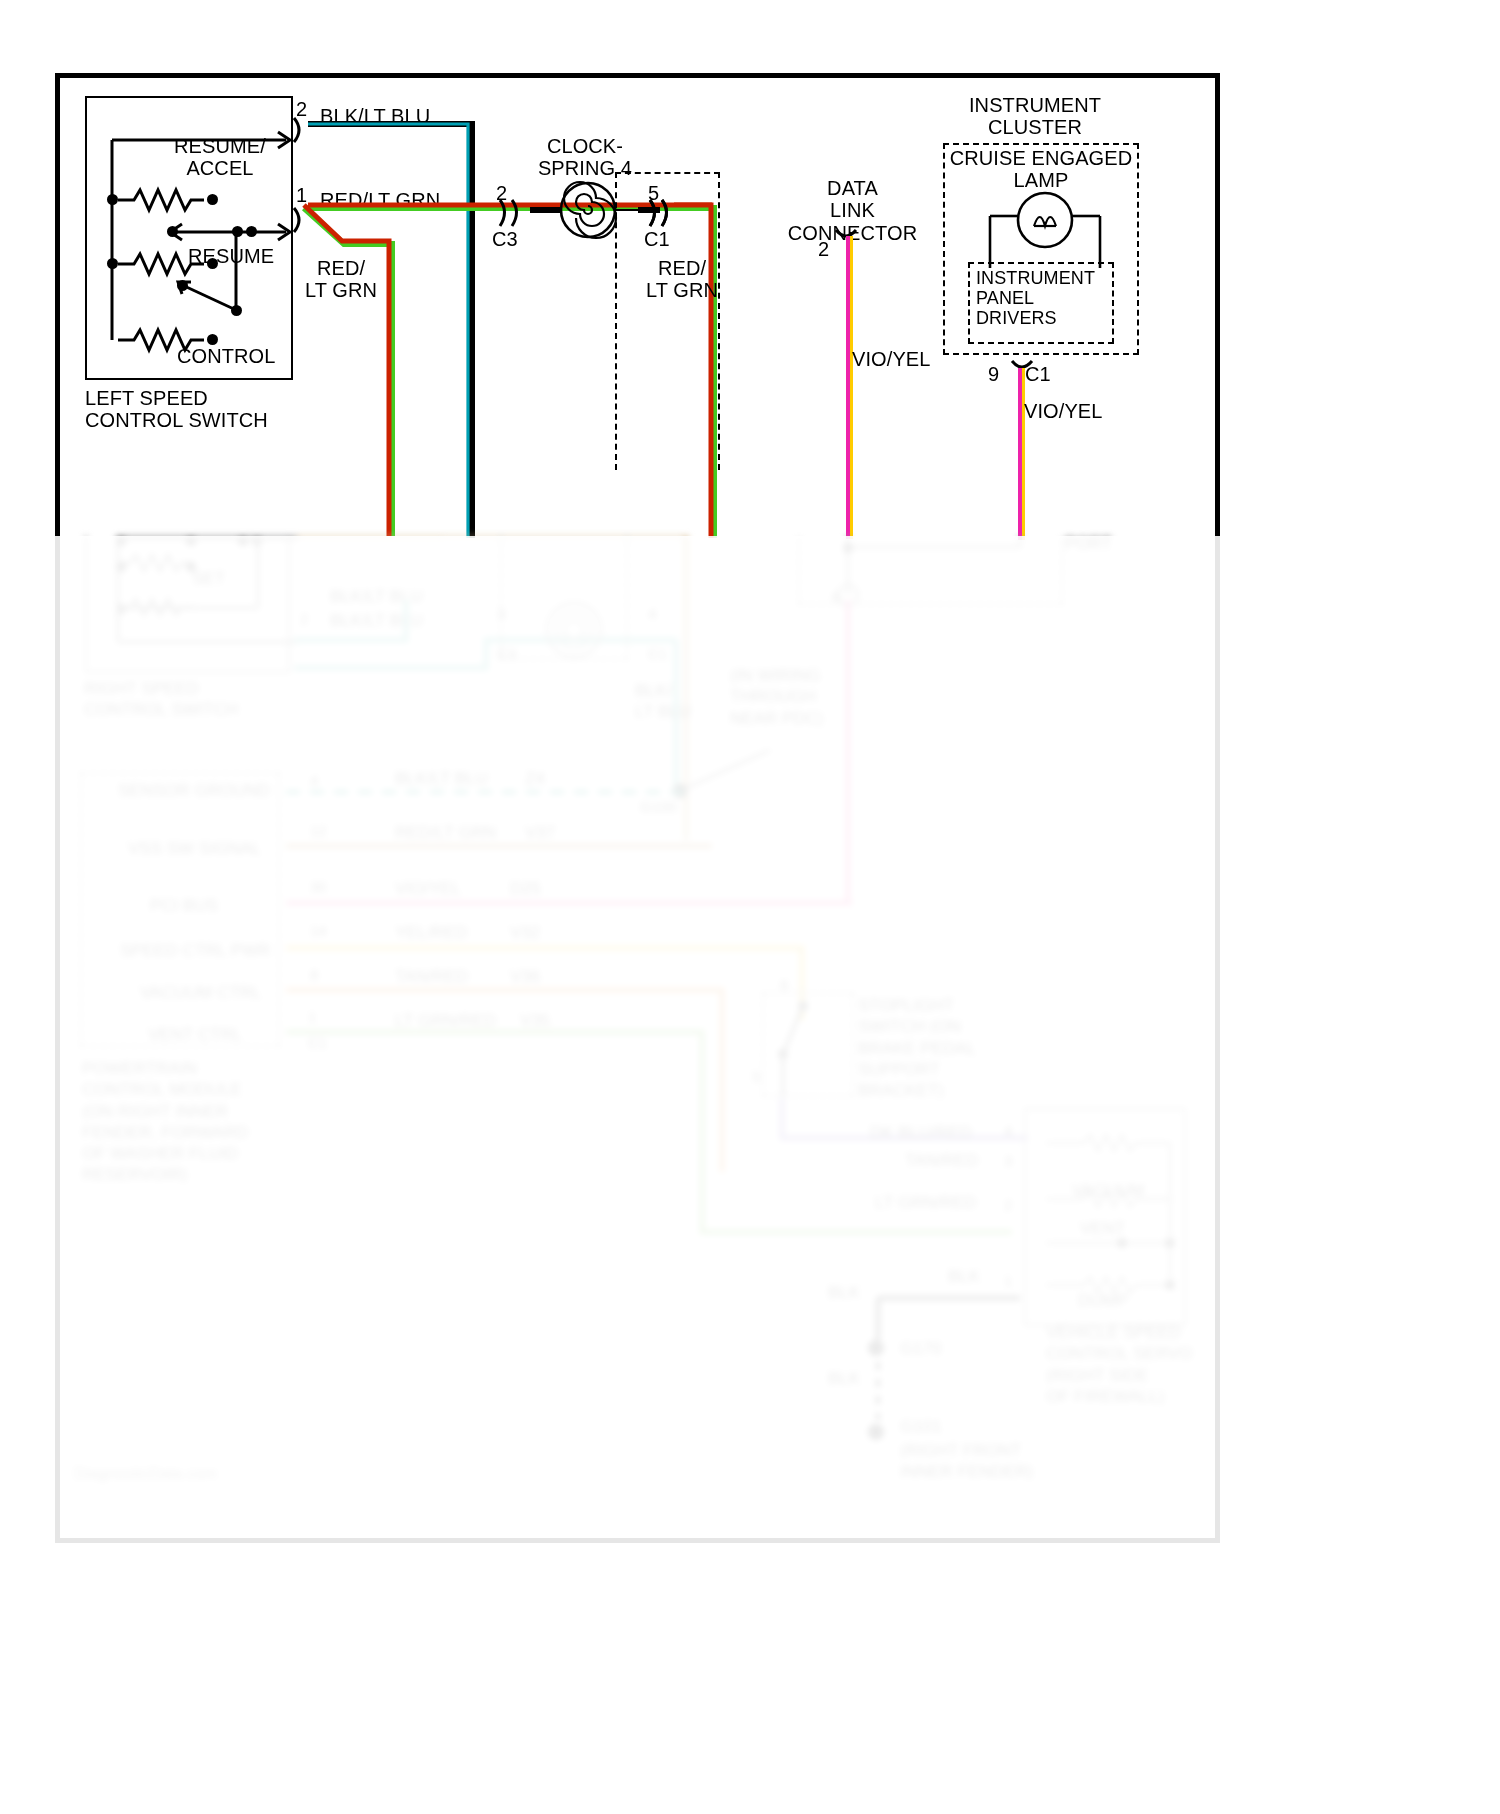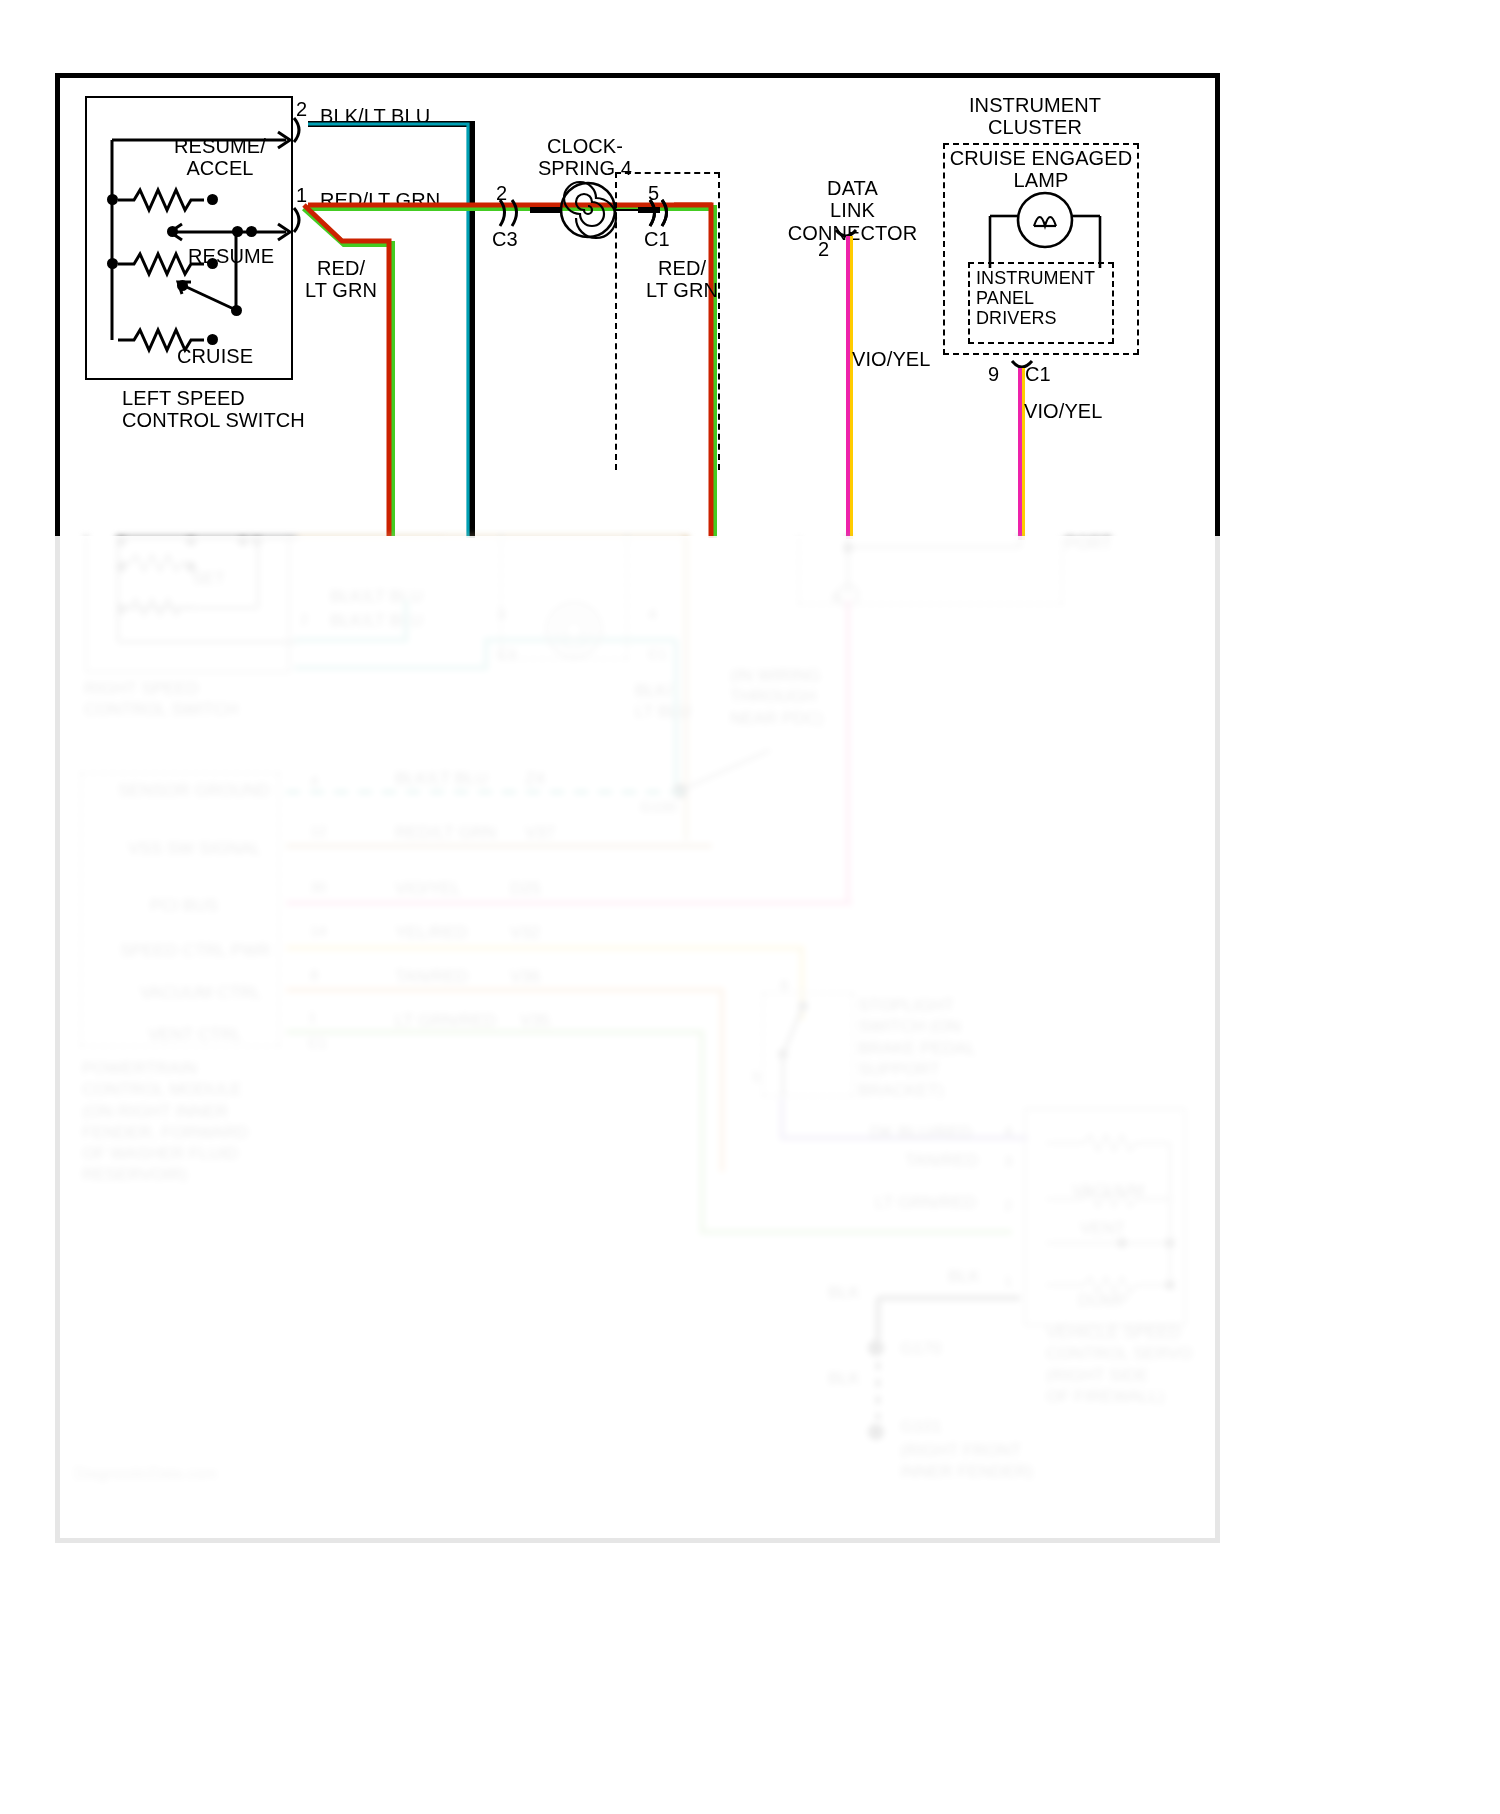--- a/index.html
+++ b/index.html
@@ -338,23 +338,23 @@
   <div class="dot" style="left:207px; top:334px;"></div>
   <div class="dot" style="left:167px; top:226px;"></div>
   <div class="dot" style="left:232px; top:226px;"></div>
   <div class="dot" style="left:246px; top:226px;"></div>
   <div class="dot" style="left:177px; top:280px;"></div>
   <div class="dot" style="left:231px; top:305px;"></div>
 
   <div class="lbl ctr" style="left:150px; top:135px; width:140px;">RESUME/
 ACCEL</div>
   <div class="lbl" style="left:188px; top:245px;">RESUME</div>
-  <div class="lbl" style="left:177px; top:345px;">CRUISE</div>
-
-  <div class="lbl" style="left:85px; top:387px;margin-left:37px;"><span>LEFT SPEED</span>
+  <div class="lbl" style="left:177px; top:345px;">CONTROL</div>
+
+  <div class="lbl" style="left:85px; top:387px;"><span>LEFT SPEED</span>
 <span>CONTROL SWITCH</span></div>
 
   <svg style="left:290px; top:108px;" width="26" height="132">
     <path d="M 4 10 Q 14 22 4 34" fill="none" stroke="#000" stroke-width="3"></path>
     <path d="M 4 100 Q 14 112 4 124" fill="none" stroke="#000" stroke-width="3"></path>
   </svg>
   <div class="lbl" style="left:296px; top:98px;">2</div>
   <div class="lbl" style="left:296px; top:184px;">1</div>
   <div class="lbl" style="left:320px; top:105px;">BLK/LT BLU</div>
   <div class="lbl" style="left:320px; top:189px;">RED/LT GRN</div>

